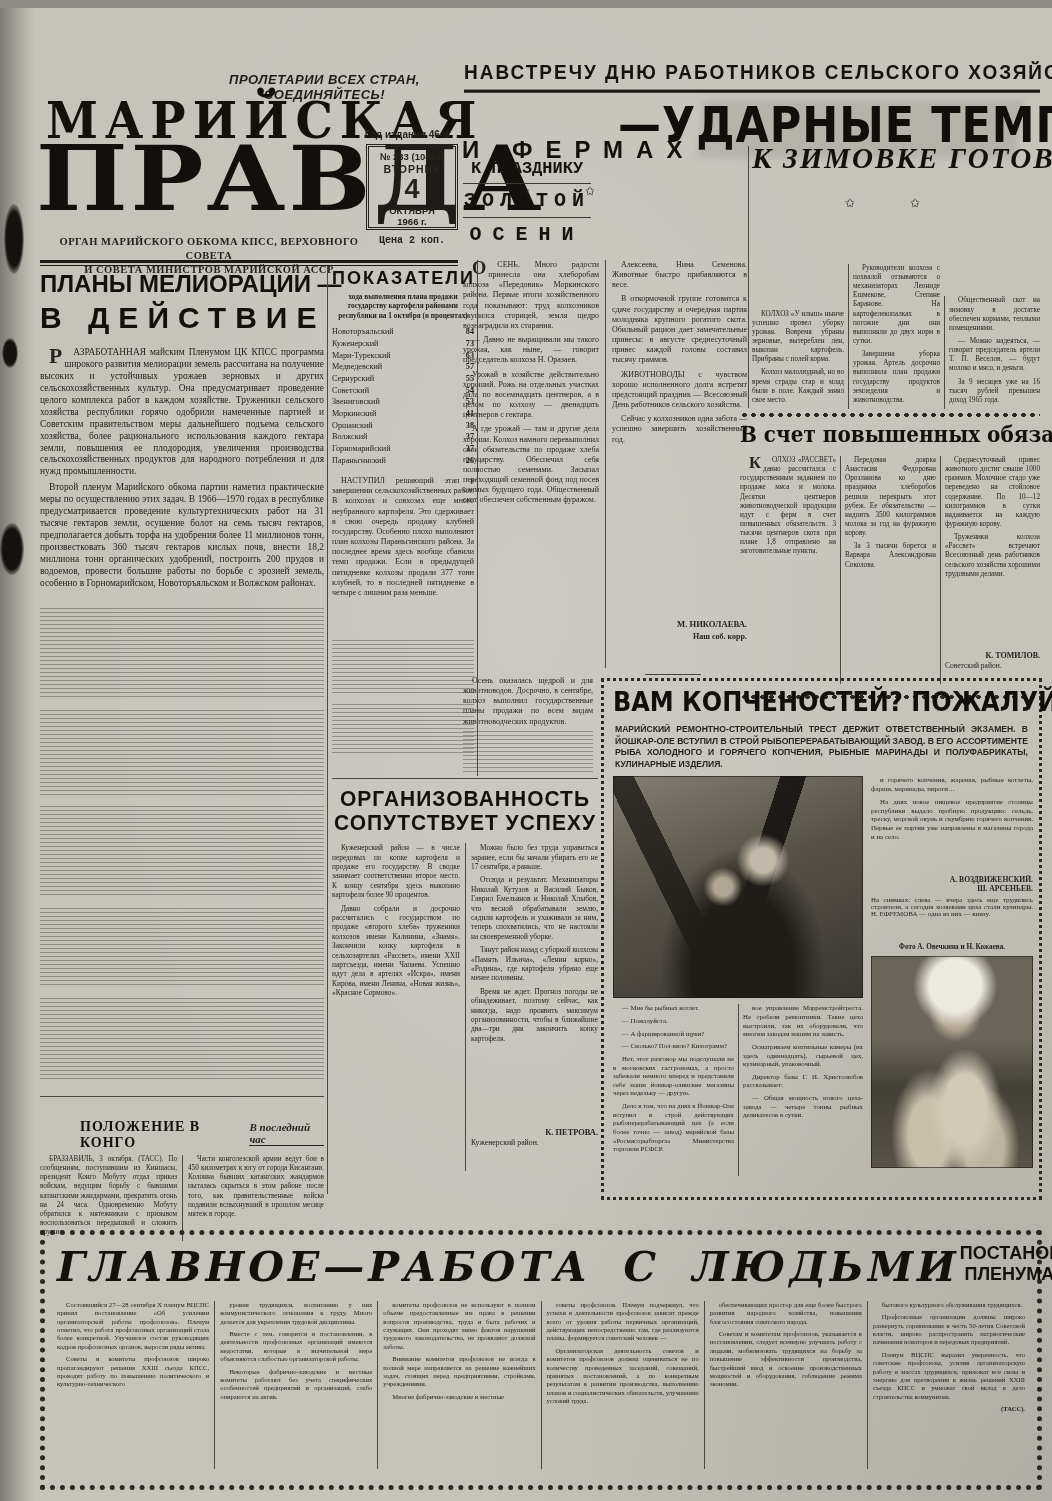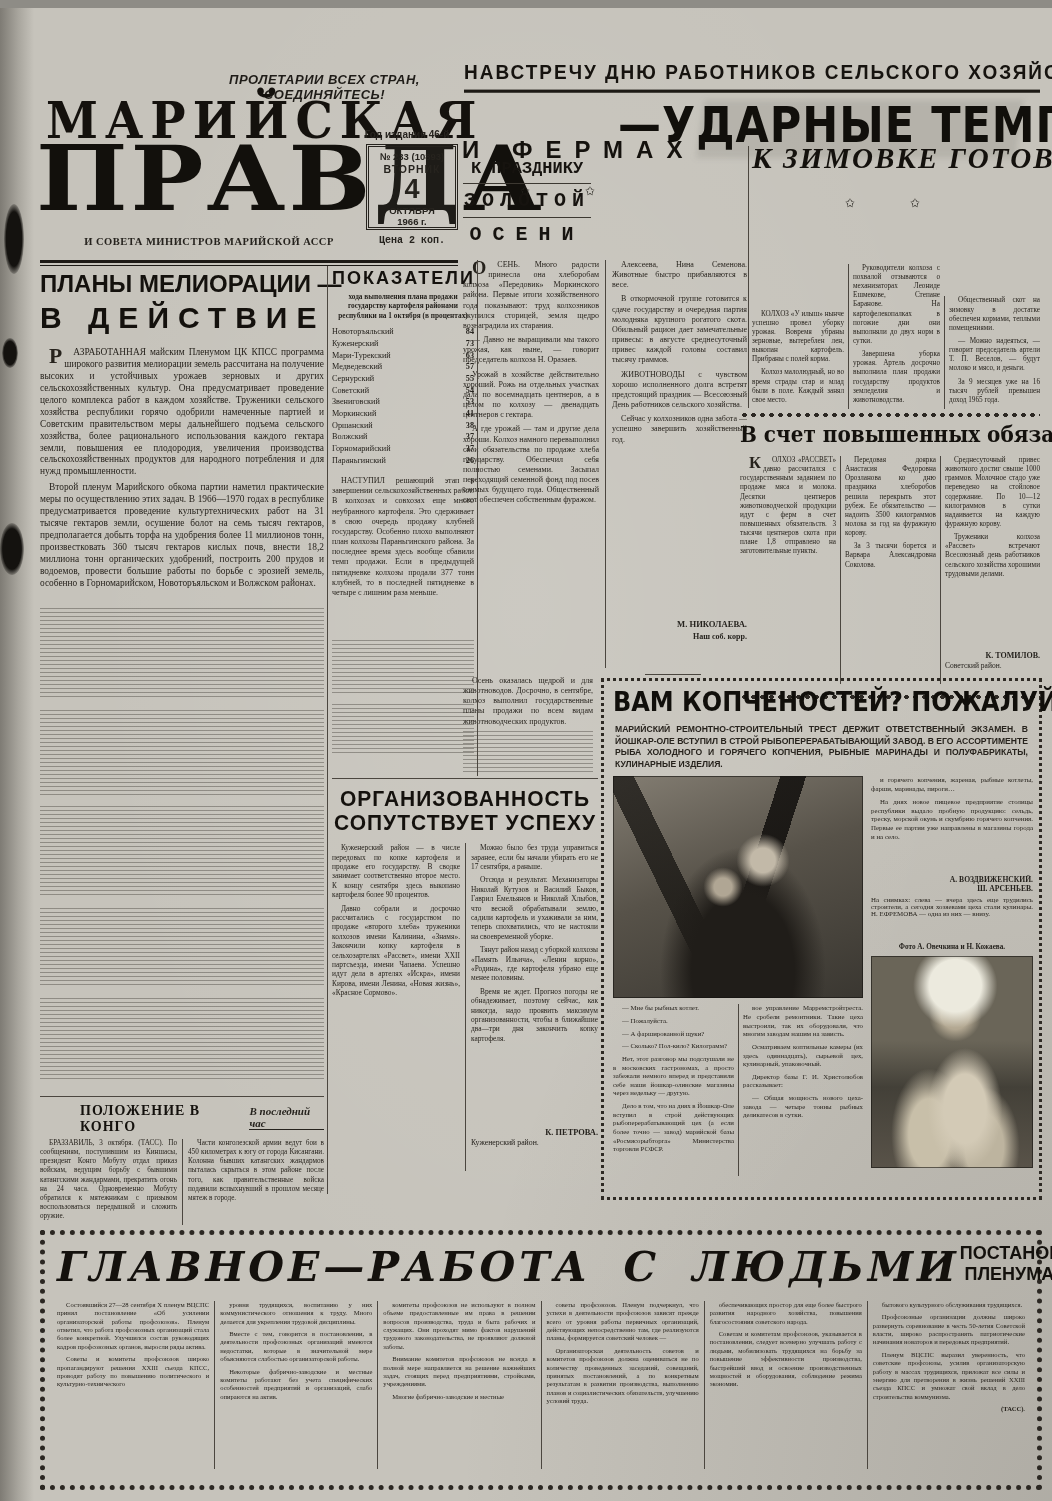--- a/index.html
+++ b/index.html
@@ -101,20 +101,21 @@
   <div class="abs edyear" style="left:354px;top:121px;width:106px;">Год издания 46-й</div>
   <div class="abs issuebox" style="left:366px;top:136px;width:92px;height:86px;">
     <div class="ib-num">№ 233 (10893)</div>
     <div class="ib-day">ВТОРНИК</div>
     <div class="ib-date">4</div>
     <div class="ib-mon">ОКТЯБРЯ</div>
     <div class="ib-year">1966 г.</div>
   </div>
   <div class="abs price" style="left:364px;top:227px;width:96px;">Цена 2 коп.</div>
   <div class="abs organ" style="left:58px;top:227px;width:302px;">
+    <div>ОРГАН МАРИЙСКОГО ОБКОМА КПСС, ВЕРХОВНОГО СОВЕТА</div>
     <div>И СОВЕТА МИНИСТРОВ МАРИЙСКОЙ АССР</div>
   </div>
   <div class="abs mast-rule" style="left:40px;top:252px;width:418px;"></div>
 
   <div class="abs overline" style="left:464px;top:54px;width:576px;">НАВСТРЕЧУ ДНЮ РАБОТНИКОВ СЕЛЬСКОГО ХОЗЯЙСТВА</div>
   <div class="abs hl-left2" style="left:462px;top:128px;">И ФЕРМАХ</div>
   <div class="abs hl-right" style="left:618px;top:88px;">—УДАРНЫЕ ТЕМПЫ</div>
   <div class="abs stars" style="left:520px;top:176px;">✩ ✩</div>
   <div class="abs stars" style="left:845px;top:188px;">✩ ✩</div>
 
@@ -125,21 +126,21 @@
         <p class="p drop">РАЗРАБОТАННАЯ майским Пленумом ЦК КПСС программа широкого развития мелиорации земель рассчитана на получение высоких и устойчивых урожаев зерновых и других сельскохозяйственных культур. Она предусматривает проведение целого комплекса работ в каждом хозяйстве. Труженики сельского хозяйства республики горячо одобрили намеченные партией и Советским правительством меры дальнейшего подъема сельского хозяйства, более рационального использования каждого гектара земли, повышения ее плодородия, увеличения производства сельскохозяйственных продуктов для народного потребления и для нужд промышленности.</p>
         <p class="p">Второй пленум Марийского обкома партии наметил практические меры по осуществлению этих задач. В 1966—1970 годах в республике предусматривается проведение культуртехнических работ на 31 тысяче гектаров земли, осушение болот на семь тысяч гектаров, предполагается добыть торфа на удобрения более 11 миллионов тонн, произвестковать 360 тысяч гектаров кислых почв, внести 18,2 миллиона тонн органических удобрений, построить 200 прудов и водоемов, провести большие работы по борьбе с эрозией земель, особенно в Горномарийском, Новоторъяльском и Волжском районах.</p>
       </div>
   </div>
   <div class="abs fill" style="left:40px;top:600px;width:284px;height:92px;"></div>
   <div class="abs fill" style="left:40px;top:702px;width:284px;height:86px;"></div>
   <div class="abs fill" style="left:40px;top:798px;width:284px;height:92px;"></div>
   <div class="abs fill" style="left:40px;top:900px;width:284px;height:80px;"></div>
   <div class="abs fill" style="left:40px;top:990px;width:284px;height:84px;"></div>
 
-  <div class="abs" style="left:40px;top:1088px;width:284px;border-top:1px solid #4b463f;padding-top:6px;">
+  <div class="abs" style="left:40px;top:1088px;width:284px;border-top:1px solid #4b463f;padding-top:22px;">
     <div style="display:flex;justify-content:space-between;align-items:baseline;">
       <span class="congo-h" style="margin:0 auto 0 40px;">ПОЛОЖЕНИЕ В КОНГО</span>
       <span class="lasthour">В последний час</span>
     </div>
     <div class="cols" style="margin-top:4px;height:86px;">
       <div class="col txt" style="width:142px;font-size:7.2px;padding-right:5px;">
           <p class="p">БРАЗЗАВИЛЬ, 3 октября. (ТАСС). По сообщениям, поступившим из Киншасы, президент Конго Мобуту отдал приказ войскам, ведущим борьбу с бывшими катангскими жандармами, прекратить огонь на 24 часа. Одновременно Мобуту обратился к мятежникам с призывом воспользоваться передышкой и сложить оружие.</p>
         </div>
       <div class="col txt" style="width:142px;font-size:7.2px;padding-left:5px;">
           <p class="p">Части конголезской армии ведут бои в 450 километрах к югу от города Кисангани. Колонна бывших катангских жандармов пыталась скрыться в этом районе после того, как правительственные войска подавили вспыхнувший в прошлом месяце мятеж в городе.</p>

